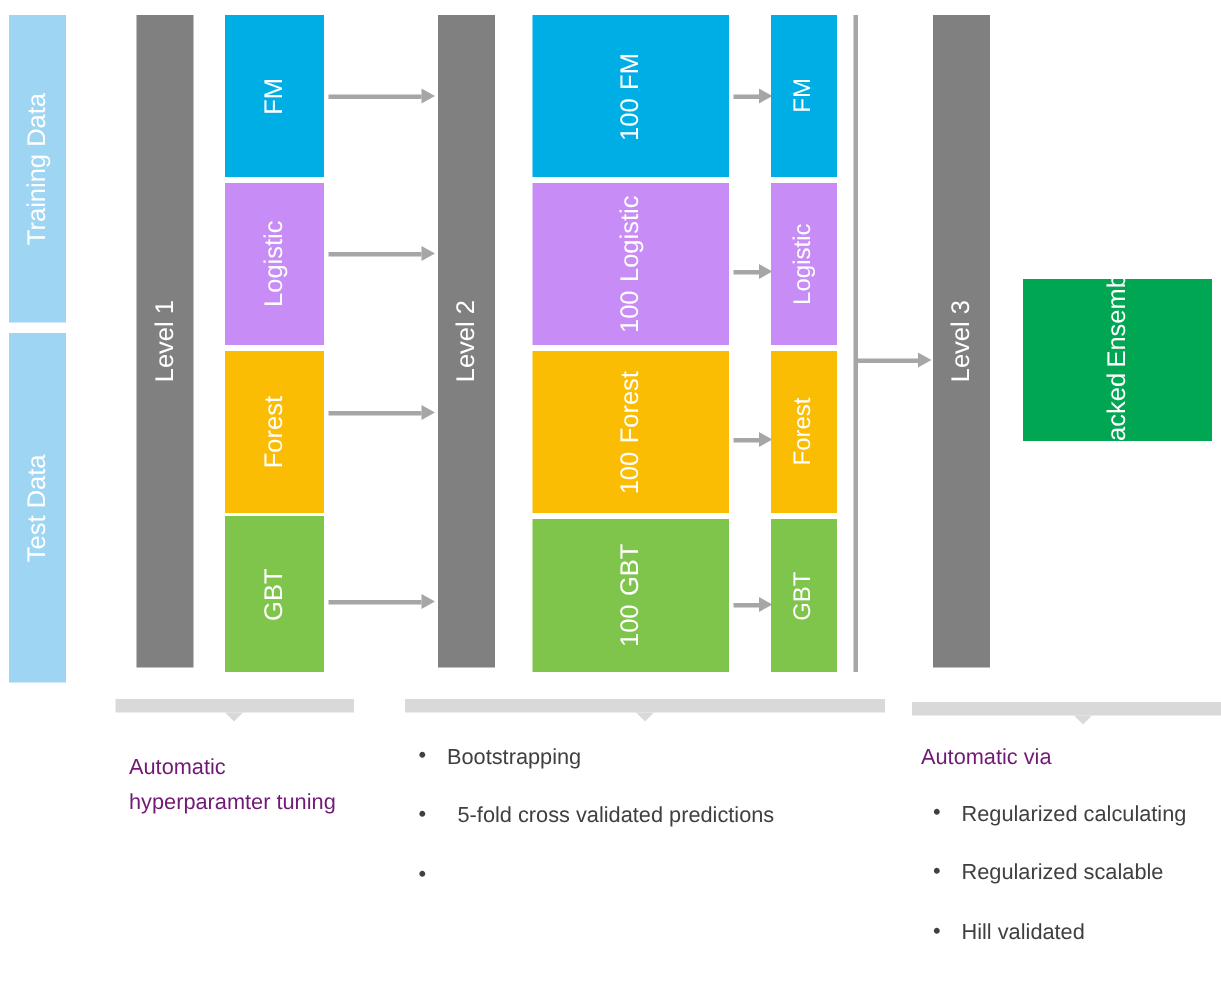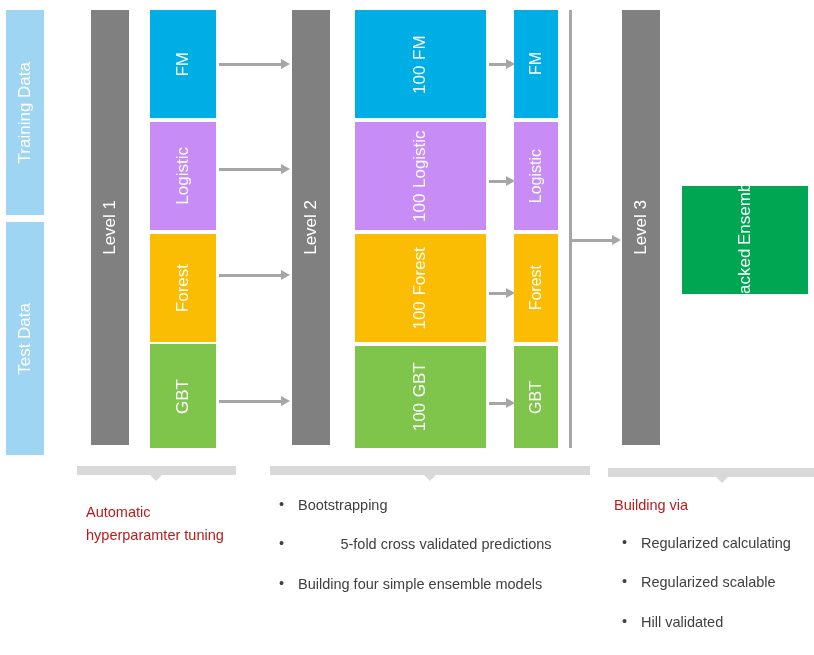--- a/index.html
+++ b/index.html
@@ -79,21 +79,21 @@
   .callout-tip {
     position: absolute;
     width: 0;
     height: 0;
     border-left: 6px solid transparent;
     border-right: 6px solid transparent;
     border-top: 6px solid #D9D9D9;
   }
   .caption {
     position: absolute;
-    color: #b91c1c;
+    color: #701a75;
     font-size: 14.5px;
     line-height: 1.45;
   }
   .caption .headline { margin: 0 0 2px 0; }
   .bullets {
     position: absolute;
     color: #404040;
     font-size: 14.5px;
     line-height: 1.4;
   }
@@ -101,21 +101,21 @@
     position: relative;
     padding-left: 21px;
     margin-bottom: 19px;
   }
   .bullet:last-child { margin-bottom: 0; }
   .bullet .dot {
     position: absolute;
     left: 2px;
     top: -1px;
   }
-  .bullet .cont { padding-left: 7px; display: block; text-align: center; }
+  .bullet .cont { padding-left: 7px; display: block; }
 </style>
 </head>
 <body>
 
 <div id="canvas">
 
   <div class="box data-box" style="left:6px; top:10px; width:38px; height:205px;">
     <span class="vlabel" style="font-size:17px;">Training Data</span>
   </div>
   <div class="box data-box" style="left:6px; top:222px; width:38px; height:233px;">
@@ -238,26 +238,25 @@
     <div class="bullet">
       <span class="dot">•</span>
       <span>Bootstrapping</span>
     </div>
     <div class="bullet">
       <span class="dot">•</span>
       <span class="cont">5-fold cross validated predictions</span>
     </div>
     <div class="bullet">
       <span class="dot">•</span>
-      <span>Building four simple ensemble models</span>
     </div>
   </div>
 
   <div class="caption" style="left:614px; top:495px; width:200px;">
-    <div class="headline">Building via</div>
+    <div class="headline">Automatic via</div>
   </div>
   <div class="bullets" style="left:620px; top:533px; width:194px;">
     <div class="bullet">
       <span class="dot">•</span>
       <span>Regularized calculating</span>
     </div>
     <div class="bullet">
       <span class="dot">•</span>
       <span>Regularized scalable</span>
     </div>

